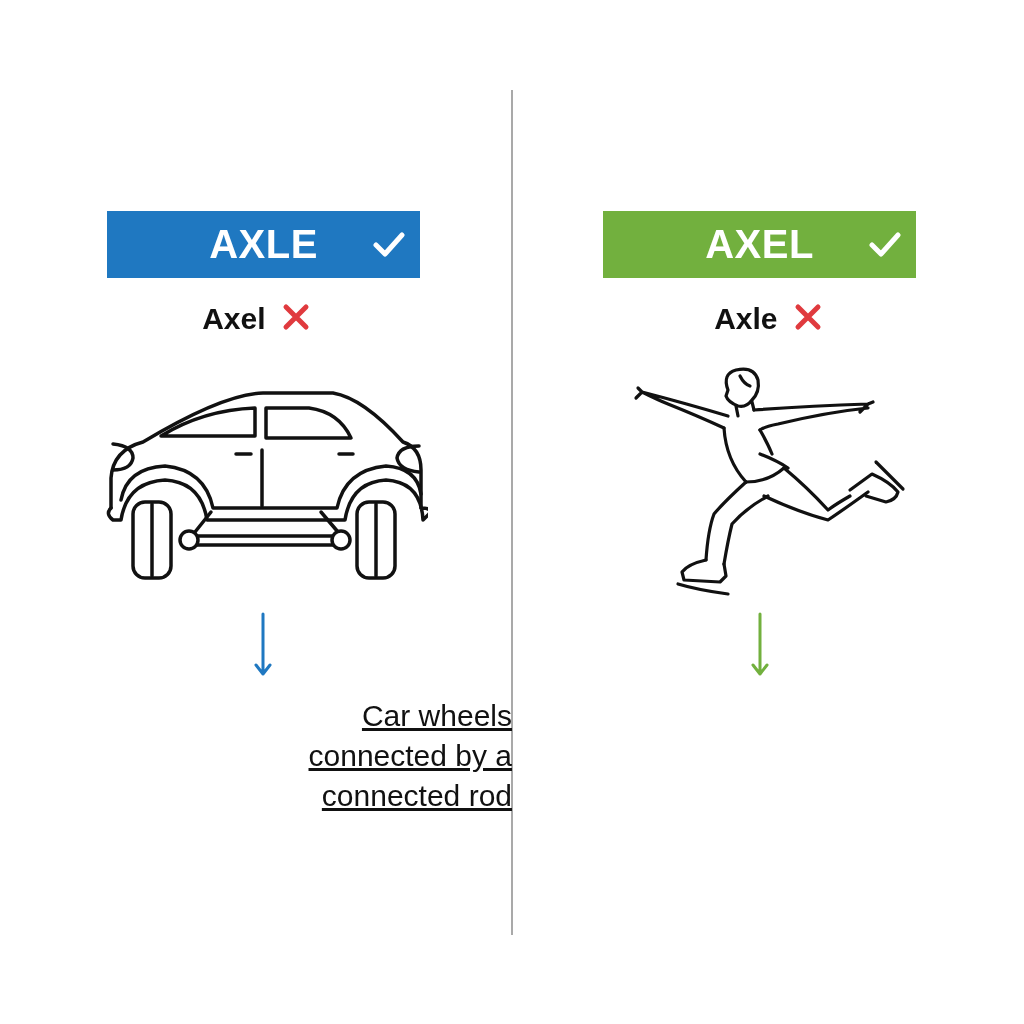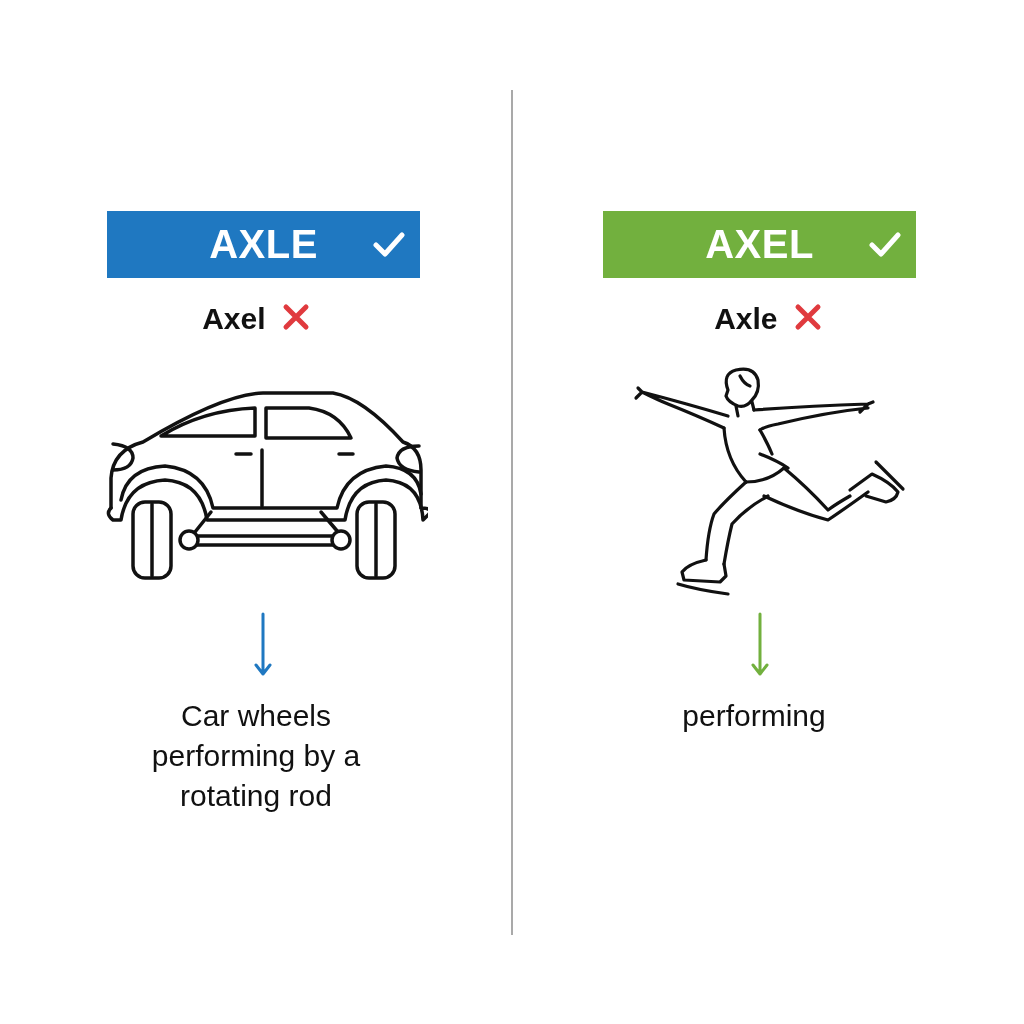--- a/index.html
+++ b/index.html
@@ -21,23 +21,24 @@
     .banner-check { position: absolute; right: 14px; top: 18px; width: 34px; height: 30px; }
     .wrong {
       position: absolute; top: 300px; left: 0; width: 512px; text-align: center;
       font-weight: bold; font-size: 30px; color: #111;
     }
     .wrong .word { vertical-align: middle; }
     .wrong .x-icon { display: inline-block; width: 28px; height: 28px; vertical-align: middle; margin-left: 8px; margin-top: -4px; }
     .illus { position: absolute; }
     .arrow { position: absolute; top: 612px; width: 20px; height: 66px; }
     .desc {
-      position: absolute; top: 696px; left: 0; width: 512px; text-align: center;
+      position: absolute; top: 696px; left: 0; width: 512px; text-align: right;
       font-size: 30px; line-height: 40px; color: #111;
       font-family: "Liberation Sans", sans-serif;
+      text-decoration: underline;
     }
   </style>
 </head>
 <body>
 
 <div class="divider"></div>
 
 <div class="panel left">
   <div class="banner" style="background:#1f78c1;">
     <span class="banner-word">AXLE</span>
@@ -83,22 +84,22 @@
     <rect x="254" y="112" width="38" height="76" rx="12" fill="#fff"></rect>
     <path d="M273 114 L273 186"></path>
   </svg>
 
   <svg class="arrow" style="left:253px;" viewBox="0 0 20 66">
     <path d="M10 2 L10 62 M3 53 L10 62 L17 53" fill="none" stroke="#1f78c1" stroke-width="3" stroke-linecap="round" stroke-linejoin="round"></path>
   </svg>
 
   <div class="desc">
     <div>Car wheels</div>
-    <div>performing by a</div>
-    <div>rotating rod</div>
+    <div>connected by a</div>
+    <div>connected rod</div>
   </div>
 </div>
 
 <div class="panel right">
   <div class="banner" style="background:#72b03e;">
     <span class="banner-word">AXEL</span>
     <svg class="banner-check" viewBox="0 0 34 30">
       <path d="M4 16 L13 25 L30 6" fill="none" stroke="#fff" stroke-width="5" stroke-linecap="round" stroke-linejoin="round"></path>
     </svg>
   </div>
@@ -138,15 +139,14 @@
 
     <path d="M78 196 Q60 200 54 208 L56 216 L92 218 L98 212 L96 200"></path>
     <path d="M50 220 Q70 226 100 230"></path>
   </svg>
 
   <svg class="arrow" style="left:238px;" viewBox="0 0 20 66">
     <path d="M10 2 L10 62 M3 53 L10 62 L17 53" fill="none" stroke="#72b03e" stroke-width="3" stroke-linecap="round" stroke-linejoin="round"></path>
   </svg>
 
   <div class="desc" style="left:-14px;">
-    <div>performing</div>
   </div>
 </div>
 
 </body></html>

